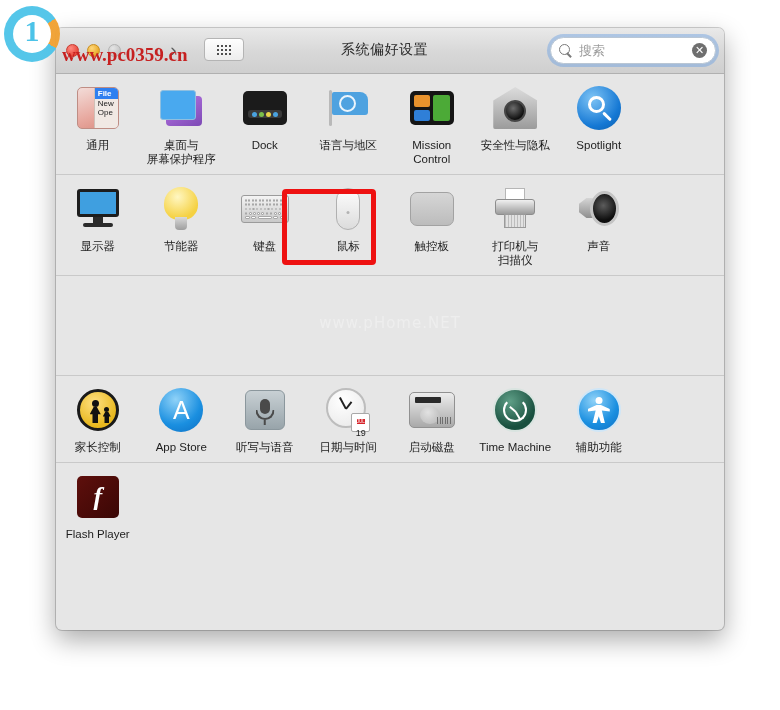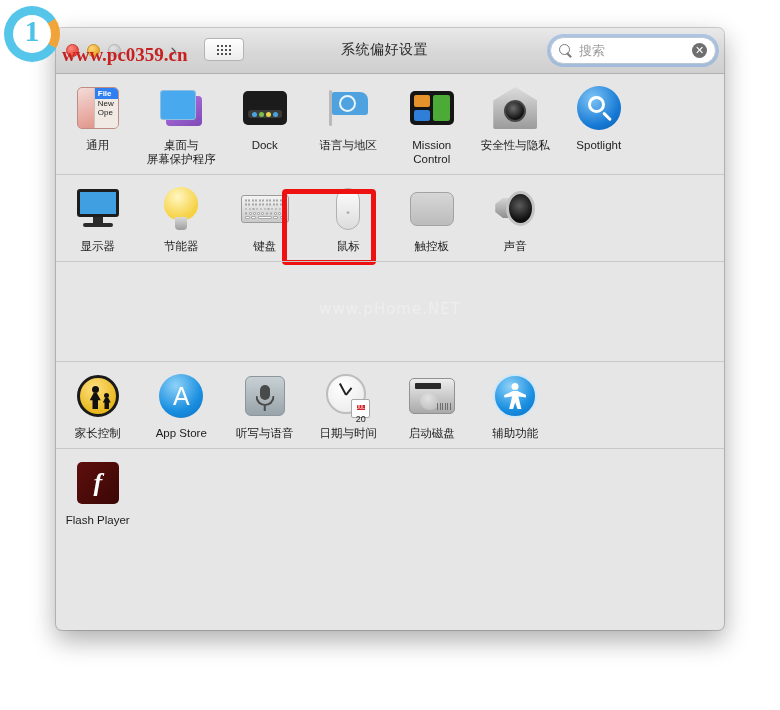--- a/index.html
+++ b/index.html
@@ -519,20 +519,30 @@
             <div class="label">鼠标</div>
           </div>
 
           <div class="cell">
             <div class="icoslot">
               <span class="ic-trackpad"></span>
             </div>
             <div class="label">触控板</div>
           </div>
 
+          <div class="cell">
+            <div class="icoslot">
+              <span class="ic-printer">
+                  <span class="paper"></span>
+                  <span class="body"></span>
+                  <span class="out"></span>
+                </span>
+            </div>
+            <div class="label">打印机与<br>扫描仪</div>
+          </div>
 
           <div class="cell">
             <div class="icoslot">
               <span class="ic-sound">
                   <span class="cone"></span>
                   <span class="spk"></span>
                 </span>
             </div>
             <div class="label">声音</div>
           </div>
@@ -584,38 +594,48 @@
           </div>
 
           <div class="cell">
             <div class="icoslot">
               <span class="ic-datetime">
                 <span class="face"></span>
                   <span class="hh"></span>
                   <span class="mh"></span>
                 <span class="cal">
                   <span class="top">JUL</span>
-                  <span>20</span>
+                  <span>19</span>
                 </span>
               </span>
             </div>
             <div class="label">日期与时间</div>
           </div>
 
           <div class="cell">
             <div class="icoslot">
               <span class="ic-startup">
                   <span class="lbl"></span>
                   <span class="disc"></span>
                   <span class="conn"></span>
                 </span>
             </div>
             <div class="label">启动磁盘</div>
           </div>
 
+          <div class="cell">
+            <div class="icoslot">
+              <span class="ic-timemachine">
+                  <span class="ring"></span>
+                  <span class="hand1"></span>
+                  <span class="hand2"></span>
+                </span>
+            </div>
+            <div class="label">Time Machine</div>
+          </div>
 
           <div class="cell">
             <div class="icoslot">
               <span class="ic-access">
                   <span class="h"></span>
                   <span class="b"></span>
                 </span>
             </div>
             <div class="label">辅助功能</div>
           </div>

